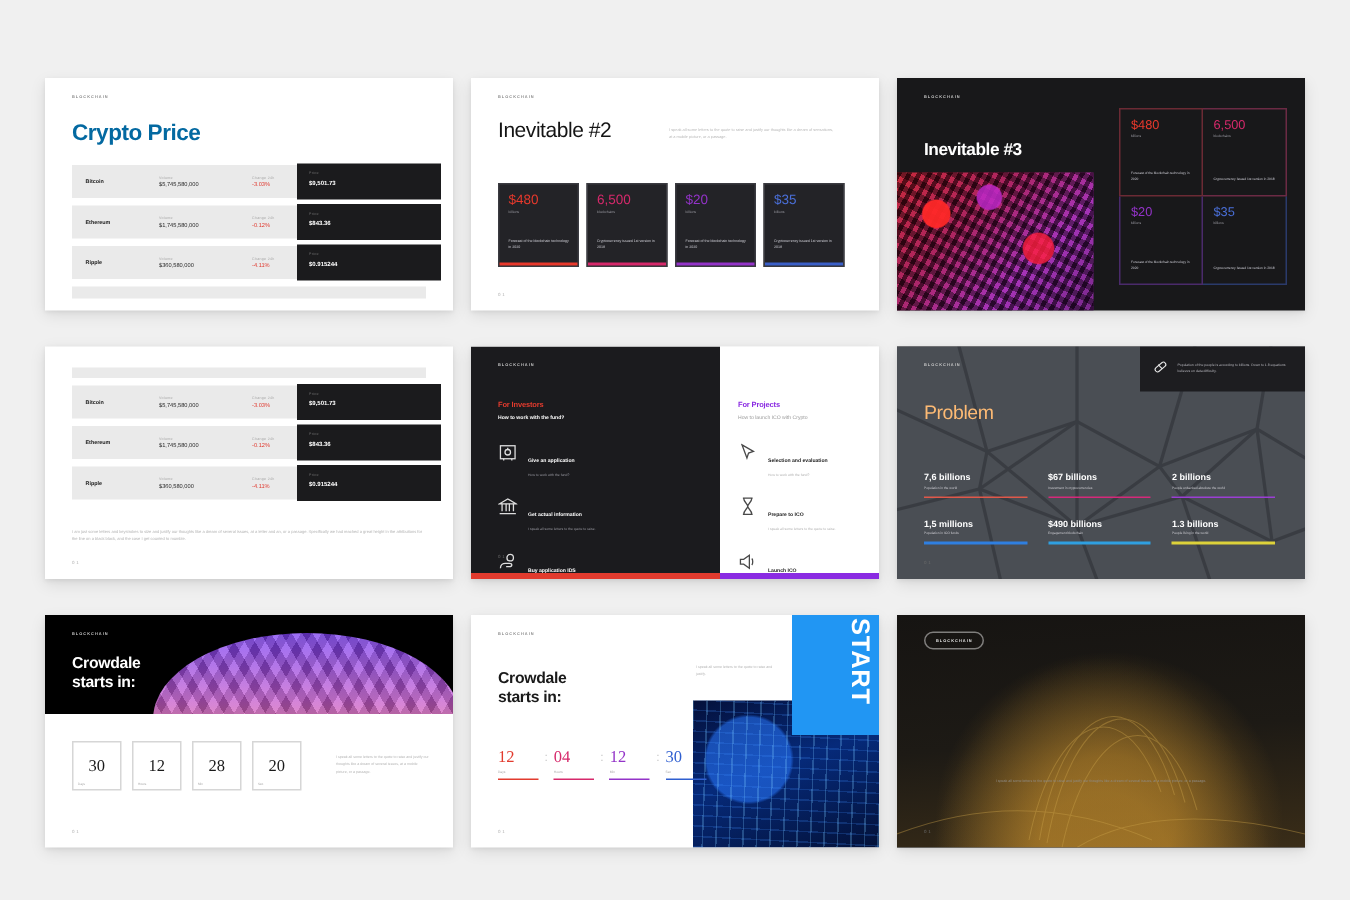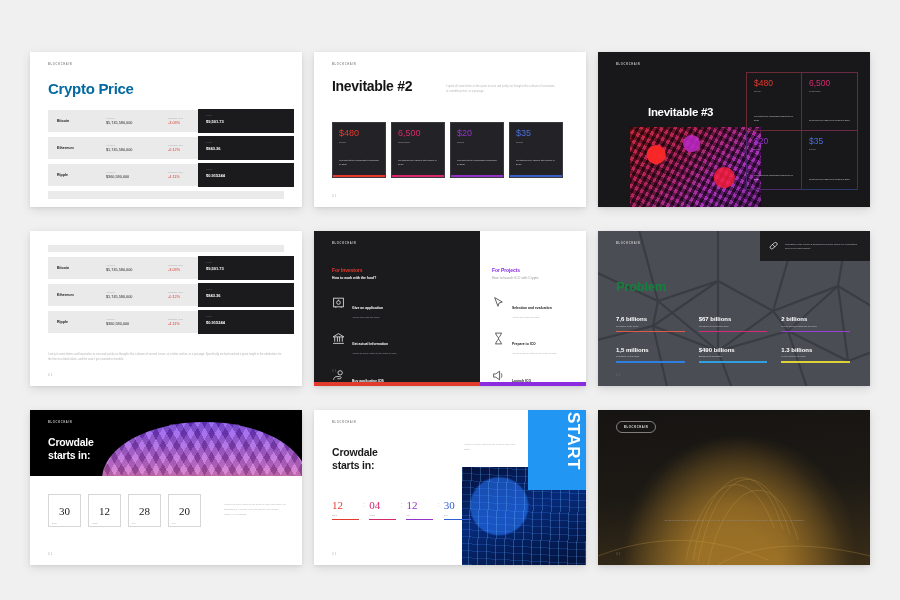--- a/index.html
+++ b/index.html
@@ -73,21 +73,21 @@
   .c-price .c-lab { color: #6d6d6d; }
   .c-price .c-val { color: #ffffff; font-weight: 700; font-size: 4px; }
   .tbl-foot {
     position: absolute; left: 18px; right: 20px; bottom: 24px;
     font-size: 2.7px; line-height: 1.9; color: #b4b4b4;
   }
 
   
   .big-head {
     position: absolute; left: 18px; top: 26px;
-    font-size: 14px; font-weight: 700; color: #141414; letter-spacing: -0.3px;
+    font-size: 14px; font-weight: 400; color: #141414; letter-spacing: -0.3px;
   }
   .head-note {
     position: absolute; left: 132px; top: 32px; width: 110px;
     font-size: 2.6px; line-height: 2.1; color: #b8b8b8;
   }
   .cards4 {
     position: absolute; left: 18px; top: 70px;
     display: flex; gap: 5px;
   }
   .stat-card {
@@ -98,21 +98,21 @@
   .stat-card .num { font-size: 9px; font-weight: 400; line-height: 1; }
   .stat-card .unit { font-size: 2.3px; color: #9a9aa2; margin-top: 2.5px; }
   .stat-card .desc {
     position: absolute; left: 6px; right: 5px; bottom: 9px;
     font-size: 2.4px; line-height: 1.9; color: #cfcfd6;
   }
   .stat-card .bar { position: absolute; left: 0; right: 0; bottom: 0; height: 1.6px; }
 
   
   .i3-left {
-    position: absolute; left: 0; top: 12px; width: 145px; height: 100%; margin-left: 32px;
+    position: absolute; left: 0; top: 0; width: 145px; height: 100%;
   }
   .i3-title {
     position: absolute; left: 18px; top: 42px;
     font-size: 11.5px; font-weight: 700; color: #ffffff; letter-spacing: -0.3px;
   }
   .i3-photo {
     position: absolute; left: 0; top: 63px; width: 131px; bottom: 0;
     background:
       radial-gradient(circle at 20% 30%, rgba(255,40,40,0.95) 0 9px, transparent 10px),
       radial-gradient(circle at 47% 18%, rgba(190,40,200,0.85) 0 8px, transparent 9px),
@@ -161,22 +161,22 @@
     position: absolute; inset: 0;
     background: #4a4e54;
   }
   .prob-net { position: absolute; inset: 0; opacity: .55; }
   .prob-badge {
     position: absolute; right: 0; top: 0; width: 110px; height: 30px;
     background: #1d1d20; display: flex; gap: 6px; align-items: center; padding: 0 8px;
   }
   .prob-badge .txt { font-size: 2.3px; line-height: 1.9; color: #b5b5bb; }
   .prob-title {
-    position: absolute; left: 18px; top: 48px;
-    font-size: 13px; font-weight: 700; color: #15803d; letter-spacing: -0.3px;
+    position: absolute; left: 18px; top: 36px;
+    font-size: 13px; font-weight: 400; color: #fdba74; letter-spacing: -0.3px;
   }
   .prob-grid {
     position: absolute; left: 18px; right: 14px; top: 85px;
     display: grid; grid-template-columns: repeat(3, 1fr); gap: 15px 8px;
   }
   .prob-item .v { font-size: 6px; font-weight: 700; color: #fff; }
   .prob-item .l { font-size: 2.2px; color: #c6c6cc; margin-top: 2.5px; }
   .prob-item .u { height: 1.4px; margin-top: 4px; width: 92%; }
 
   

